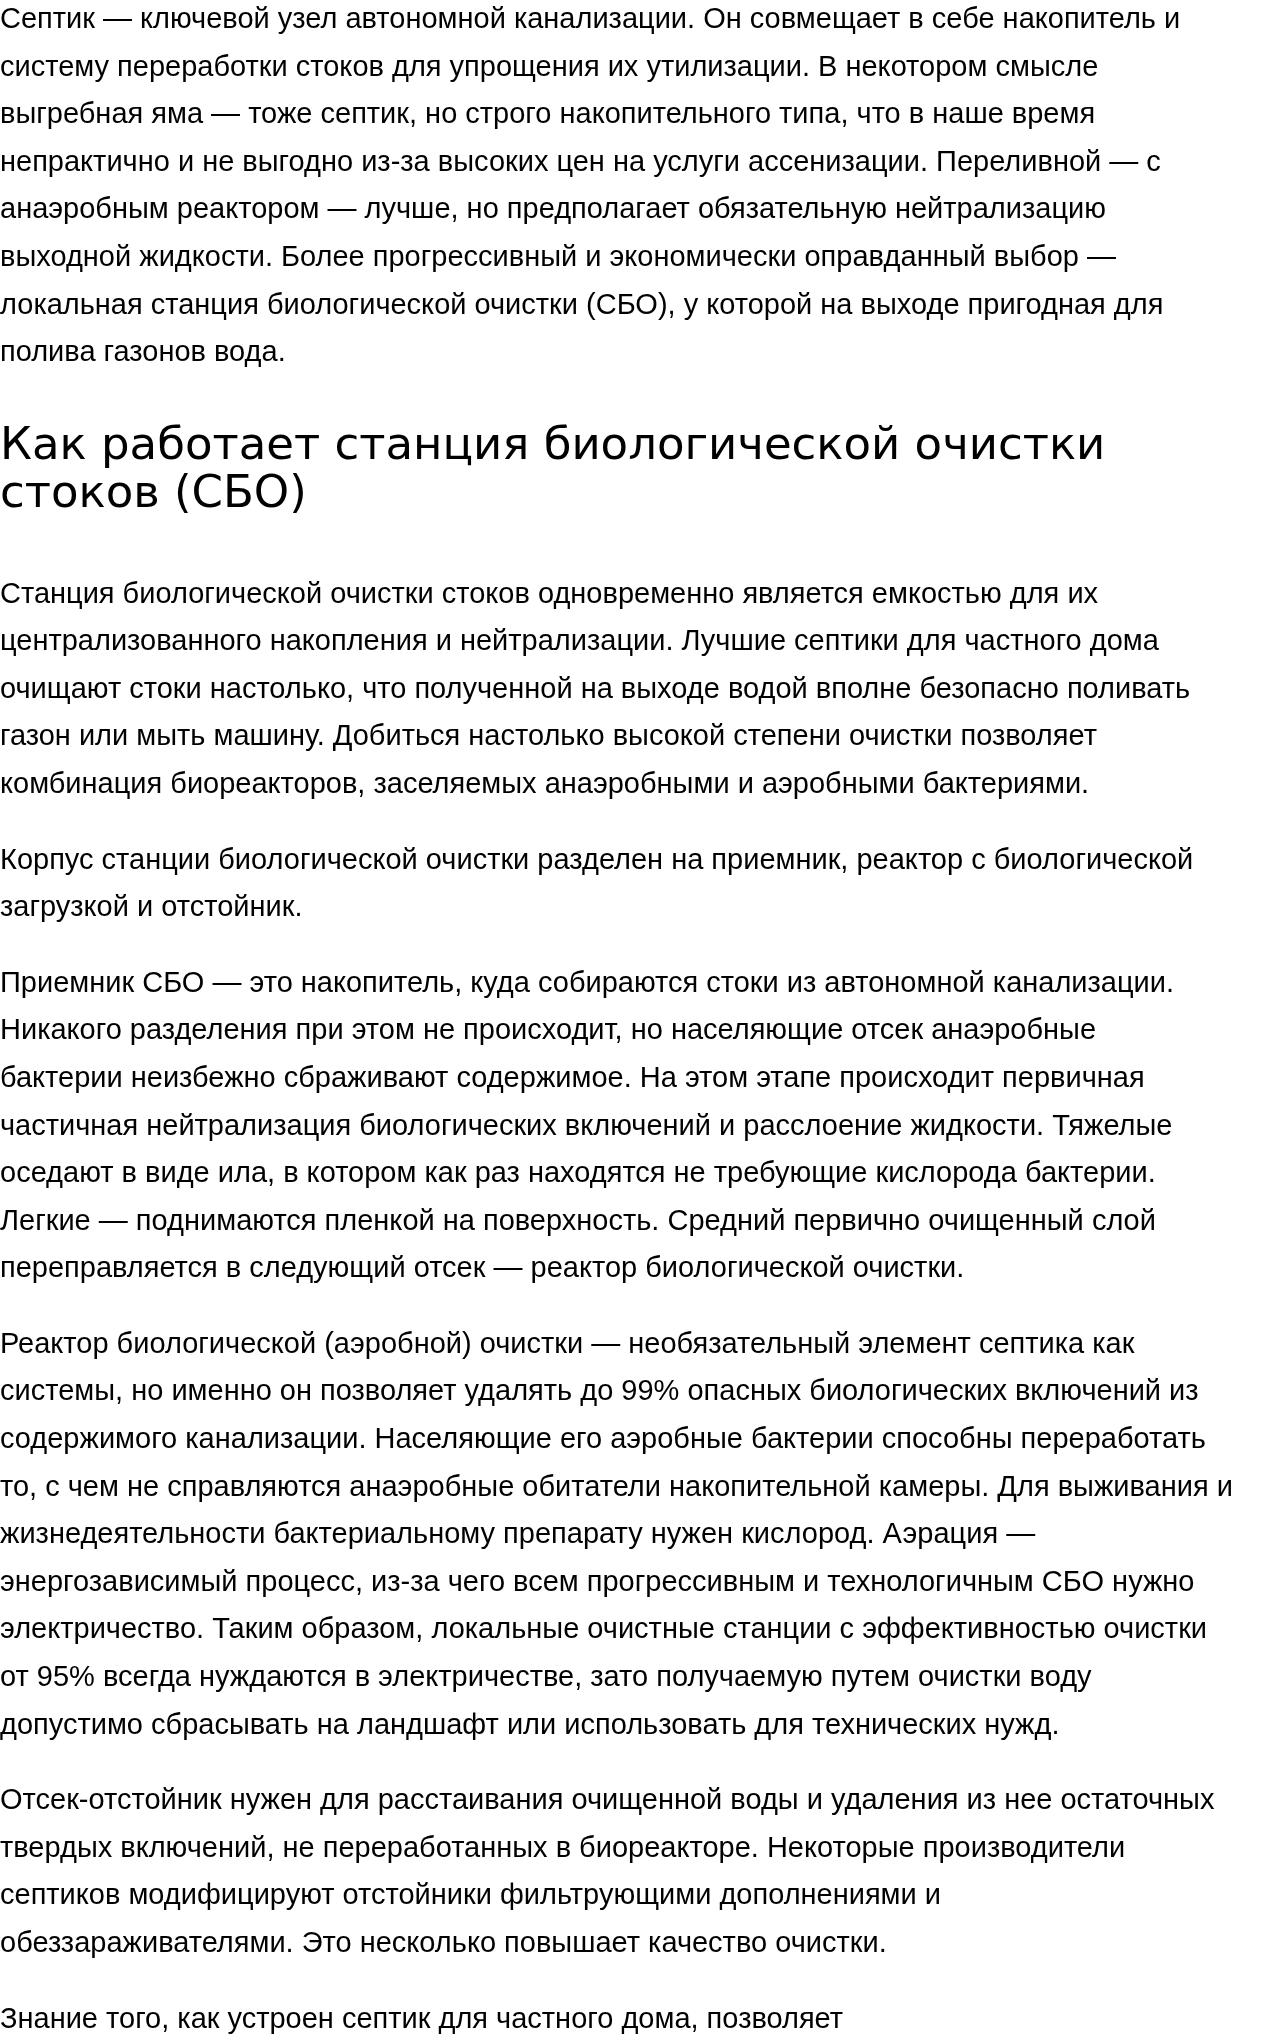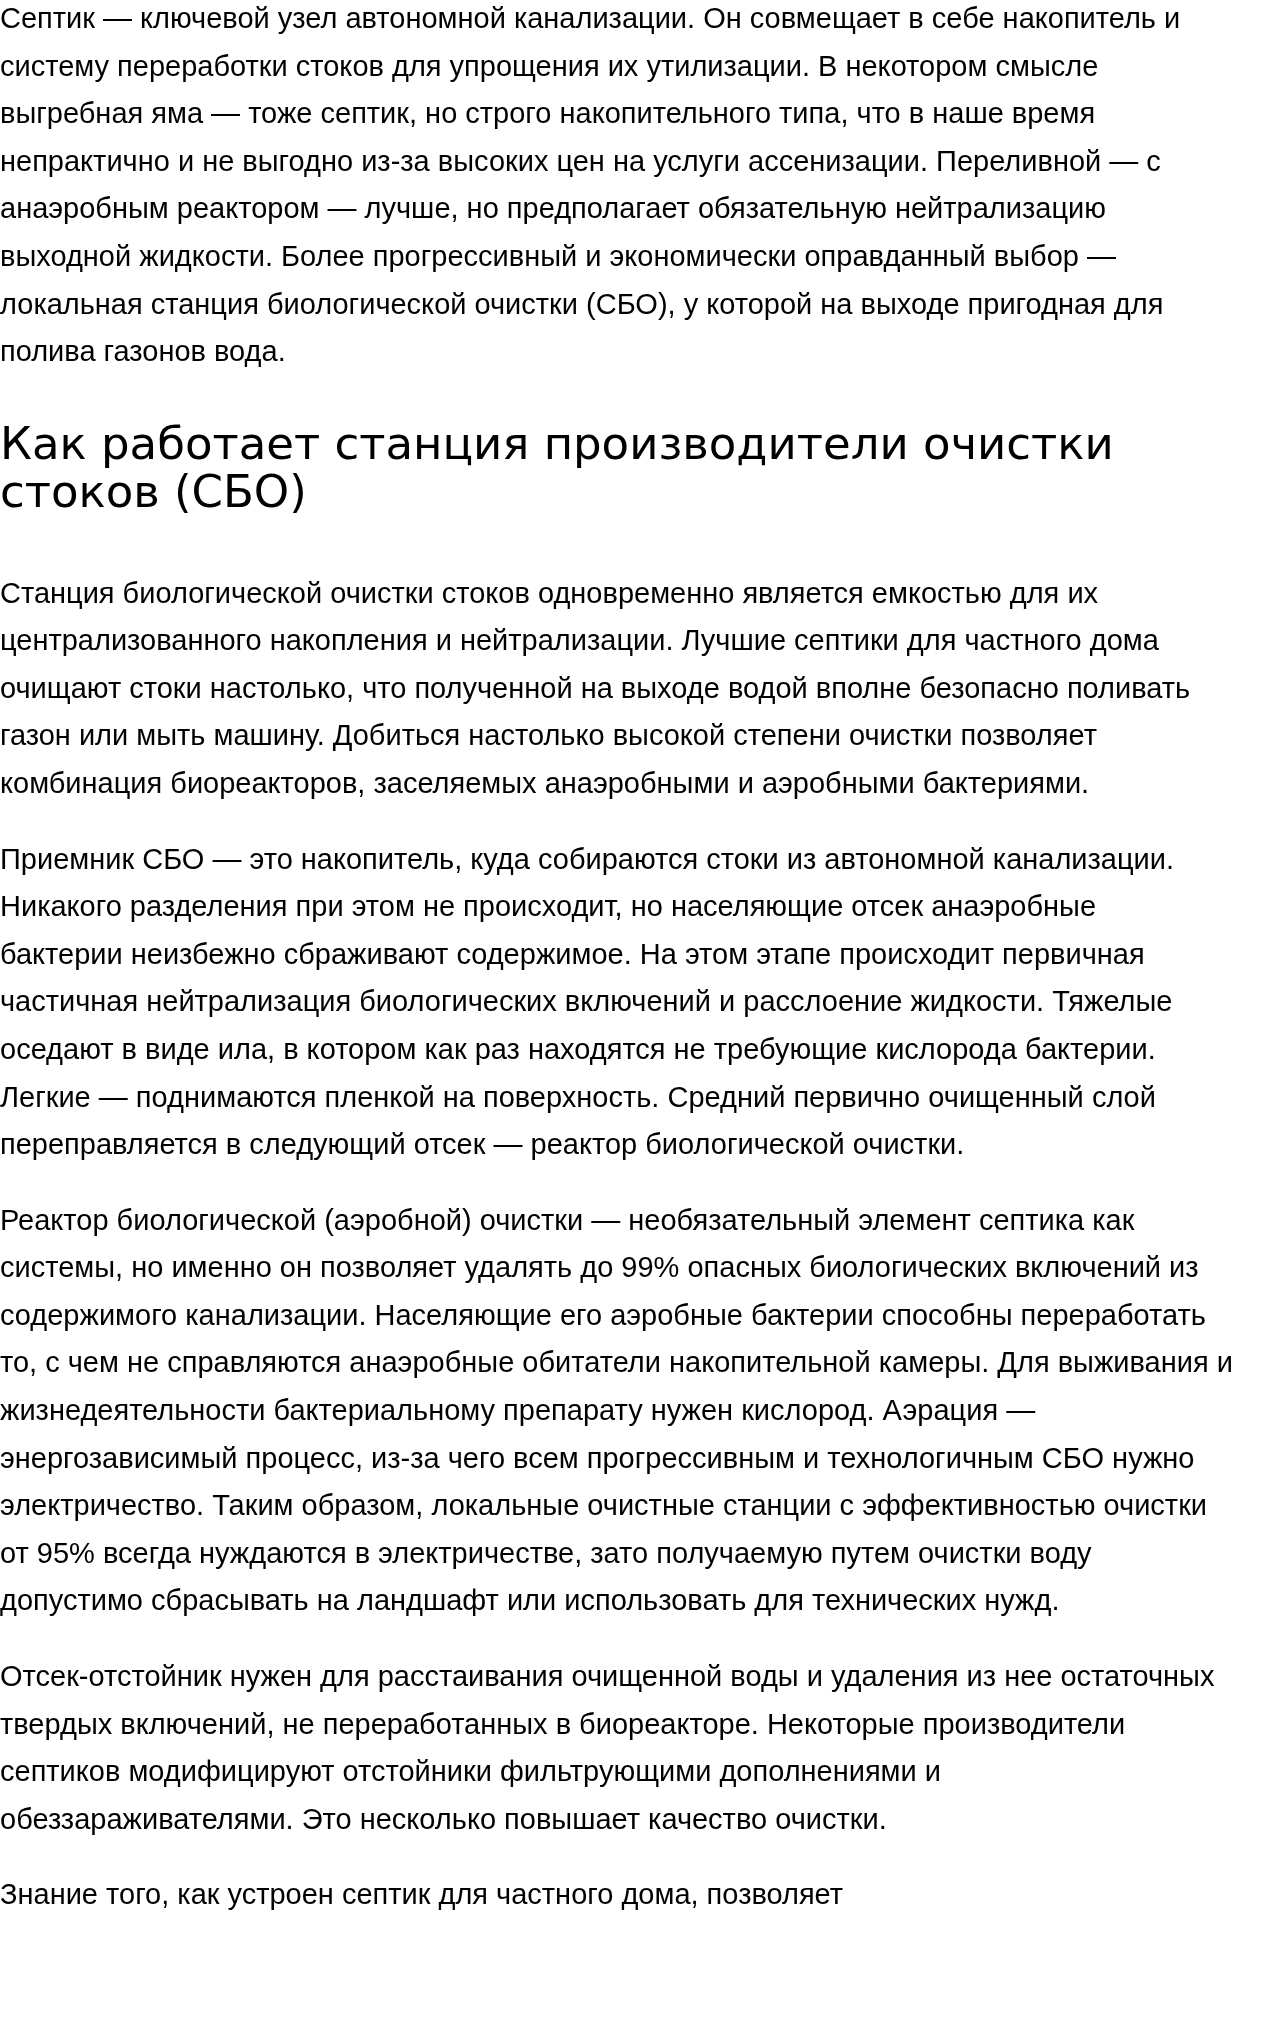--- a/index.html
+++ b/index.html
@@ -42,29 +42,31 @@
 <article data-name="article">
   <p class="body-par" data-name="intro-paragraph">Септик — ключевой узел автономной канализации. Он совмещает в себе накопитель и
 систему переработки стоков для упрощения их утилизации. В некотором смысле
 выгребная яма — тоже септик, но строго накопительного типа, что в наше время
 непрактично и не выгодно из-за высоких цен на услуги ассенизации. Переливной — с
 анаэробным реактором — лучше, но предполагает обязательную нейтрализацию
 выходной жидкости. Более прогрессивный и экономически оправданный выбор —
 локальная станция биологической очистки (СБО), у которой на выходе пригодная для
 полива газонов вода.</p>
 
-  <h2 class="section-heading" data-name="section-heading">Как работает станция производители очистки
+  <h2 class="section-heading" data-name="section-heading">Как работает станция биологической очистки
 стоков (СБО)</h2>
 
   <p class="body-par" data-name="paragraph-station-overview">Станция биологической очистки стоков одновременно является емкостью для их
 централизованного накопления и нейтрализации. Лучшие септики для частного дома
 очищают стоки настолько, что полученной на выходе водой вполне безопасно поливать
 газон или мыть машину. Добиться настолько высокой степени очистки позволяет
 комбинация биореакторов, заселяемых анаэробными и аэробными бактериями.</p>
 
+  <p class="body-par" data-name="paragraph-housing">Корпус станции биологической очистки разделен на приемник, реактор с биологической
+загрузкой и отстойник.</p>
 
   <p class="body-par" data-name="paragraph-receiver">Приемник СБО — это накопитель, куда собираются стоки из автономной канализации.
 Никакого разделения при этом не происходит, но населяющие отсек анаэробные
 бактерии неизбежно сбраживают содержимое. На этом этапе происходит первичная
 частичная нейтрализация биологических включений и расслоение жидкости. Тяжелые
 оседают в виде ила, в котором как раз находятся не требующие кислорода бактерии.
 Легкие — поднимаются пленкой на поверхность. Средний первично очищенный слой
 переправляется в следующий отсек — реактор биологической очистки.</p>
 
   <p class="body-par" data-name="paragraph-reactor">Реактор биологической (аэробной) очистки — необязательный элемент септика как

